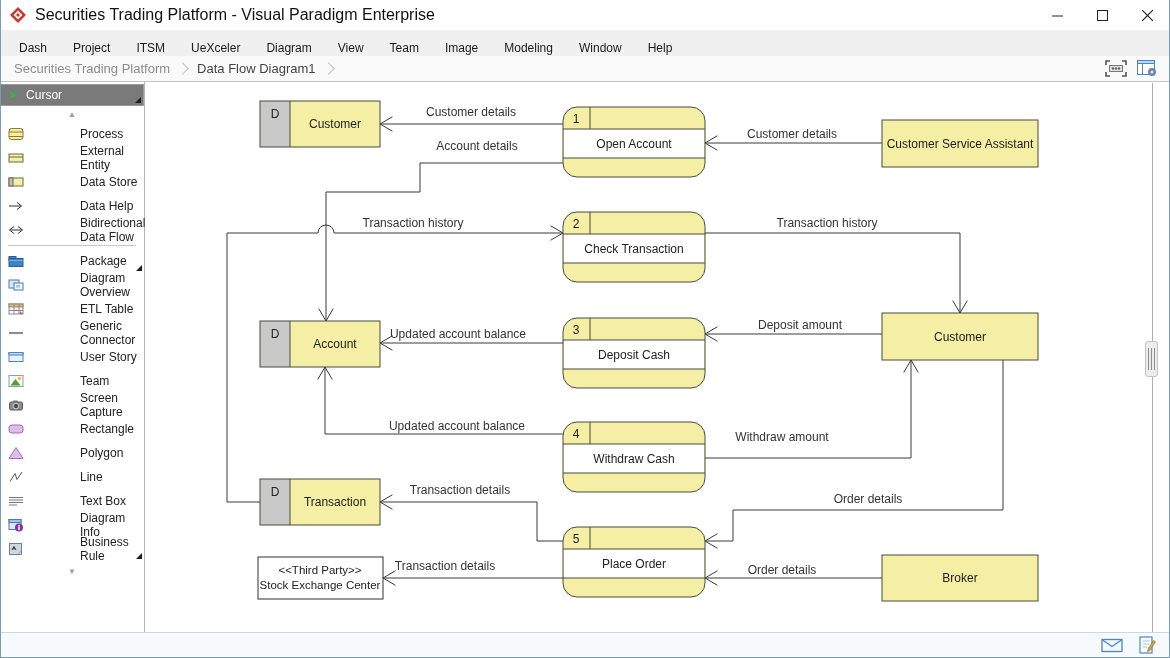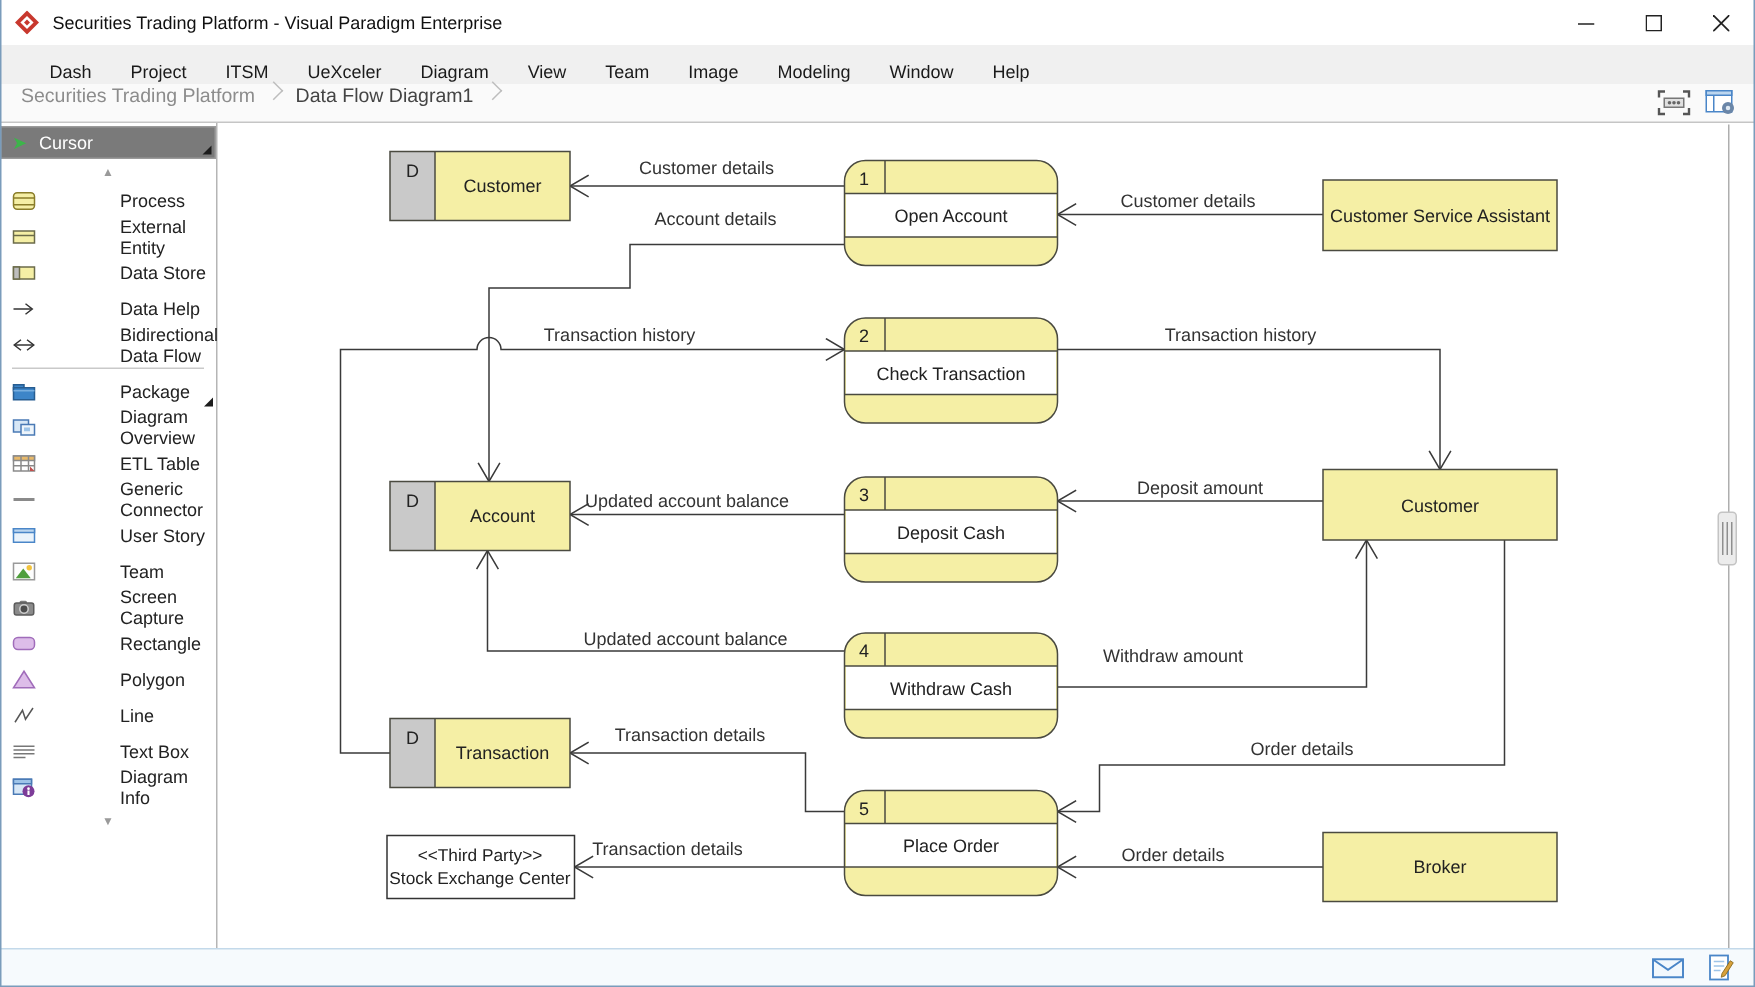--- a/index.html
+++ b/index.html
@@ -5,32 +5,32 @@
   * { box-sizing: border-box; margin: 0; padding: 0; }
   html,body { width:1170px; height:658px; overflow:hidden; background:#fff;
               font-family:"Liberation Sans", sans-serif; }
   .window-frame { position:fixed; inset:0; border:1px solid #7a9cbb; border-top:none;
                   pointer-events:none; z-index:99; }
 
   
   .titlebar { position:absolute; left:0; top:0; width:1170px; height:30px; background:#fff;
               display:flex; align-items:center; padding-left:10px; }
   .titlebar .app-icon { width:16px; height:16px; margin-right:9px; }
-  .titlebar .title { font-size:12px; color:#111; }
+  .titlebar .title { font-size:16px; color:#111; }
   .win-controls { position:absolute; right:0; top:0; height:30px; display:flex; }
   .win-btn { width:45px; height:30px; display:flex; align-items:center; justify-content:center; }
 
   
   .menubar { position:absolute; left:0; top:30px; width:1170px; height:36px; background:#f0f0f0;
-             border-bottom:1px solid #d9d9d9; display:flex; align-items:center; padding-left:20px; }
+             border-bottom:1px solid #d9d9d9; display:flex; align-items:center; padding-left:6px; }
   .menu-item { font-size:12px; color:#1a1a1a; padding:0 13px; height:26px; line-height:26px; }
 
   
   .breadcrumb { position:absolute; left:0; top:56px; width:1170px; height:26px; background:#fafafa;
-                border-bottom:1px solid #c5c5c5; display:flex; align-items:flex-start; padding-left:14px; }
+                border-bottom:1px solid #c5c5c5; display:flex; align-items:center; padding-left:14px; }
   .crumb { font-size:13px; }
   .crumb.dim { color:#8c8c8c; }
   .crumb.cur { color:#444; }
   .crumb-sep { width:9px; height:9px; border-top:1px solid #bdbdbd; border-right:1px solid #bdbdbd;
                transform:rotate(45deg); margin:0 10px 0 8px; }
   .crumb-tools { position:absolute; right:12px; top:3px; display:flex; gap:8px; }
 
   
   .toolbox { position:absolute; left:0; top:82px; width:145px; height:550px; background:#fff;
              border-right:1px solid #b5b5b5; }
@@ -301,20 +301,31 @@
       <svg width="16" height="14" viewBox="0 0 16 14">
           <rect x="1" y="1.5" width="12" height="10" fill="#d7e7f6" stroke="#4a7ab5"></rect>
           <rect x="1" y="1.5" width="12" height="3" fill="#9ec4e8" stroke="#4a7ab5"></rect>
           <circle cx="11" cy="9.5" r="4" fill="#7d3c98"></circle>
           <circle cx="11" cy="7.8" r="0.9" fill="#fff"></circle>
           <rect x="10.3" y="9" width="1.4" height="3" fill="#fff"></rect>
         </svg>
     </span>
       <span>Diagram Info</span>
   </div>
+  <div class="tool-row">
+    <span class="ticon">
+      <svg width="16" height="14" viewBox="0 0 16 14">
+          <rect x="1.5" y="1.5" width="12" height="11" fill="#cfd8e0" stroke="#708090"></rect>
+          <polygon points="10,12.5 13.5,12.5 13.5,9" fill="#fff" stroke="#708090"></polygon>
+          <path d="M4,8 L6,4.5 L8,8 M4.8,6.8 H7.2" fill="none" stroke="#333"></path>
+        </svg>
+    </span>
+      <span>Business Rule</span>
+    <span class="corner-tri"></span>
+  </div>
   <div class="scroll-arrow" style="margin-top:2px">▼</div>
 </div>
 
 <div class="canvas">
 <svg width="1024" height="549" viewBox="146 83 1024 549">
   <g stroke-linecap="square" fill="none" stroke="#3a3a3a" stroke-width="1">
 
     <g>
       <path d="M563,124 L380,124"></path>
           <polyline points="392,117 380,124 392,131"></polyline>

